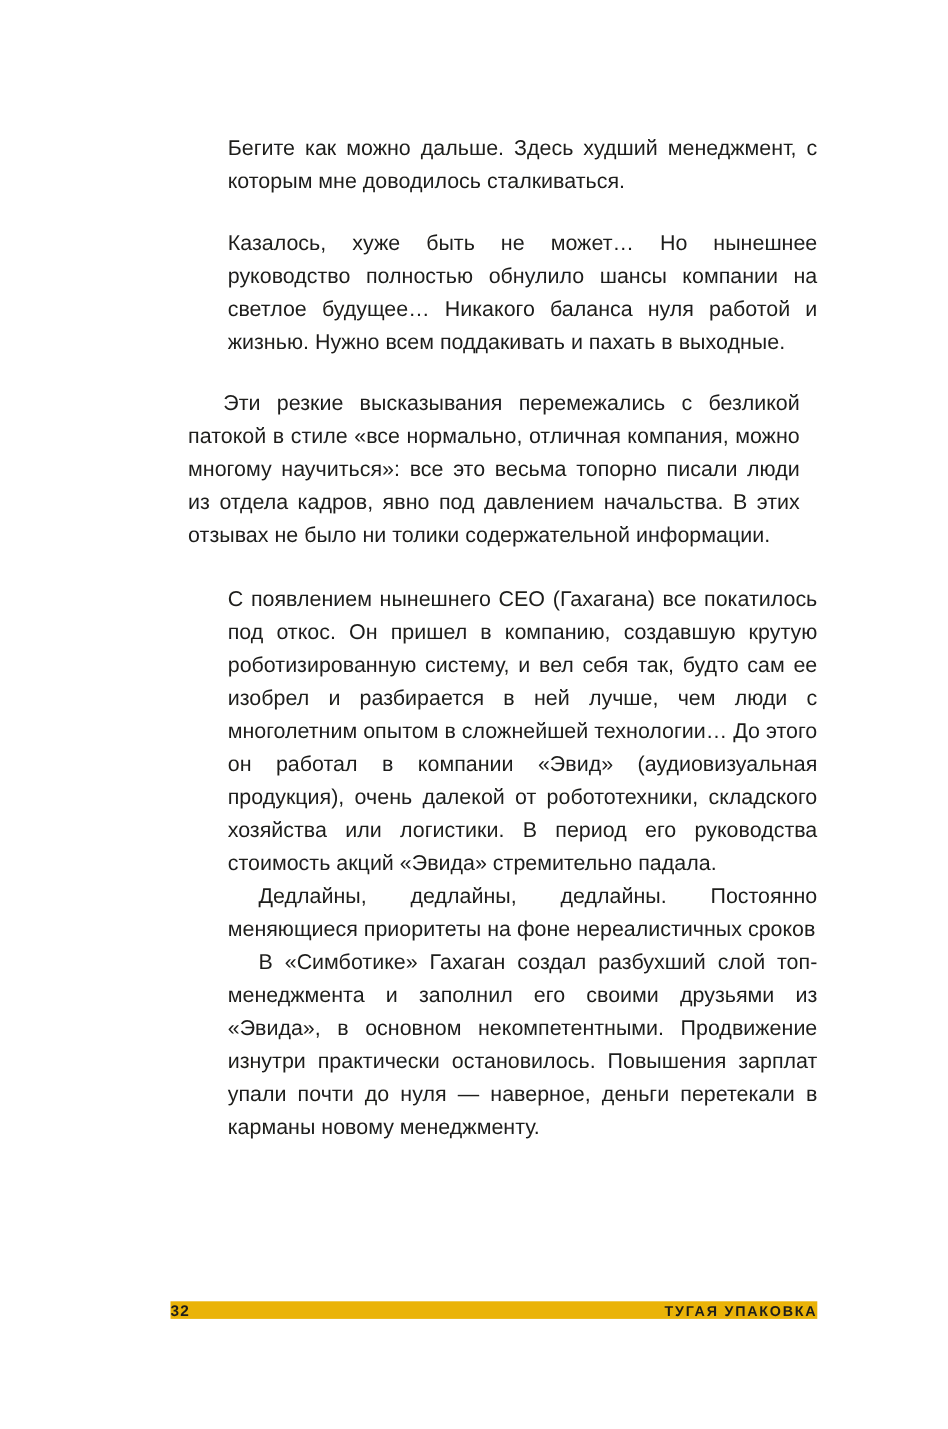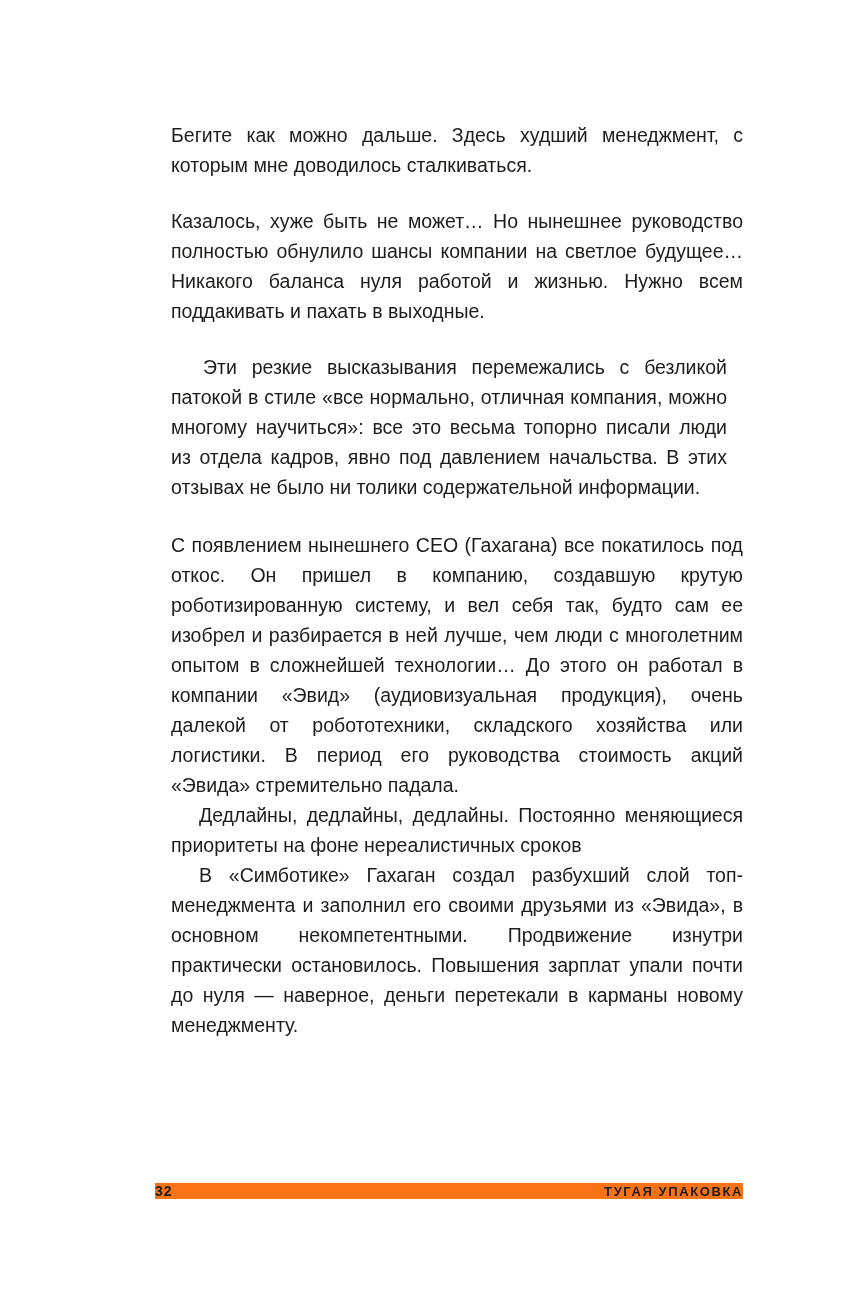--- a/index.html
+++ b/index.html
@@ -19,21 +19,21 @@
     position: absolute;
     top: 120px;
     left: 155px;
     width: 588px;
     font-size: 19.5px;
     line-height: 30px;
     text-align: justify;
     hyphens: auto;
   }
   blockquote.quote {
-    margin: 0 0 26px 16px;
+    margin: 0 0 26px 52px;
     padding: 0;
   }
   blockquote.quote.mt {
     margin-top: 28px;
     margin-bottom: 0;
   }
   blockquote.quote p {
     margin: 0;
   }
   blockquote.quote p.q-indent {
@@ -44,21 +44,21 @@
     text-indent: 32px;
   }
   .footer {
     position: absolute;
     top: 1183px;
     left: 155px;
     width: 588px;
     display: flex;
     justify-content: space-between;
     align-items: baseline;
-    background: #f97316;
+    background: #eab308;
   }
   .page-number {
     font-size: 14px;
     font-weight: 700;
     letter-spacing: 1px;
     color: #1d1d1b;
   }
   .running-title {
     font-size: 13px;
     font-weight: 700;

